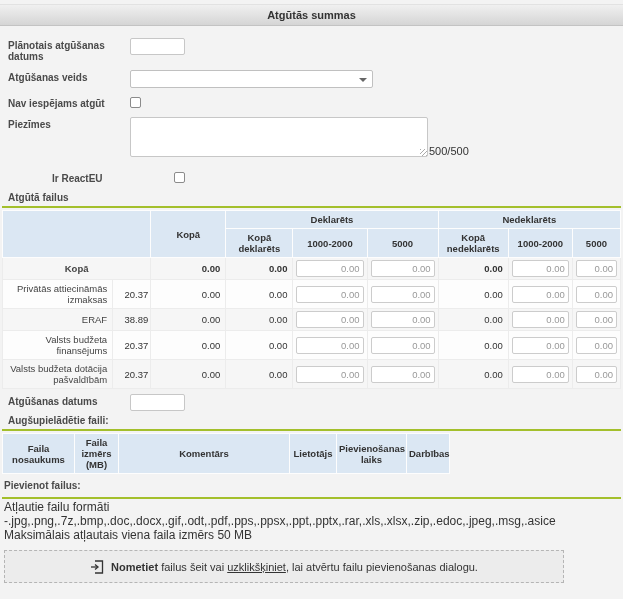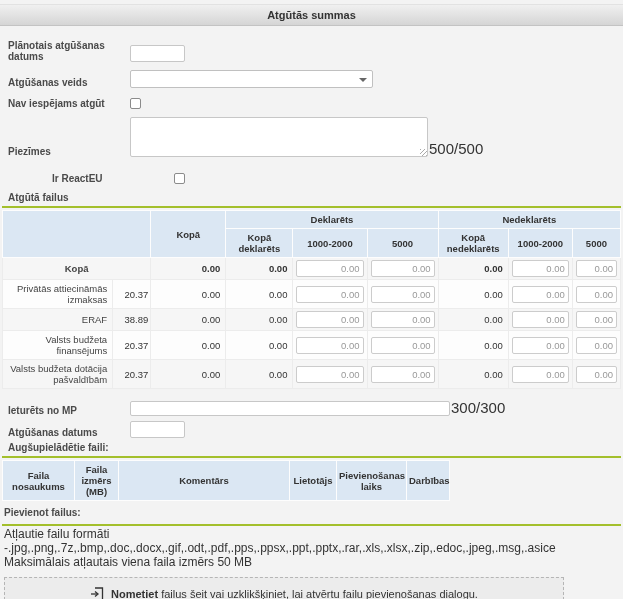--- a/index.html
+++ b/index.html
@@ -16,21 +16,21 @@
     background: linear-gradient(#f0f0f0, #d5d5d5);
     border-top: 1px solid #e2e2e2;
     border-bottom: 1px solid #c3c3c3;
     text-align: center;
     font-weight: bold;
     font-size: 11px;
     color: #333;
     line-height: 21px;
   }
   .content { padding: 0 0 0 0; }
-  .form-row { display: flex; align-items: flex-end; margin-left: 8px; }
+  .form-row { display: flex; align-items: flex-start; margin-left: 8px; }
   .form-label { width: 122px; font-weight: bold; color: #4a4a4a; padding-top: 2px; flex: none; }
   .txt-input {
     height: 17px; border: 1px solid #c7c7c7; border-radius: 2px; background: #fff;
     font-family: inherit; font-size: 10px; color: #333; padding: 0 3px; outline: none;
   }
   .date-w { width: 55px; }
   .select-box {
     width: 243px; height: 18px; border: 1px solid #c0c0c0; border-radius: 2px;
     background: #fff; position: relative;
   }
@@ -42,21 +42,21 @@
   .checkbox {
     width: 11px; height: 11px; border: 1px solid #8b8b8b; border-radius: 2px;
     background: #fff; display: inline-block; margin-top: 1px;
   }
   .notes-area {
     width: 298px; height: 40px; border: 1px solid #c7c7c7; border-radius: 2px;
     background: #fff; resize: none; outline: none; font-family: inherit; font-size: 10px;
     background-image: repeating-linear-gradient(135deg, #aaa 0 1px, transparent 1px 3px);
     background-size: 7px 7px; background-repeat: no-repeat; background-position: right bottom;
   }
-  .counter { font-size: 15px; color: #333; align-self: flex-end; margin-left: 1px; }
+  .counter { font-size: 11px; color: #333; align-self: flex-end; margin-left: 1px; }
   .section-heading { font-weight: bold; color: #4a4a4a; margin-left: 8px; }
   .green-line { height: 2px; background: #a3bf2b; margin: 0 2px; }
 
   table { border-collapse: collapse; table-layout: fixed; }
   .amount-table { margin: 2px 2px 0 2px; width: 619px; }
   .amount-table th {
     background: #dbe7f3; border: 1px solid #fdfdfd; font-size: 9.5px; font-weight: bold;
     color: #333; text-align: center; padding: 3px 2px; vertical-align: middle;
   }
   .amount-table td {
@@ -216,25 +216,20 @@
           <td>0.00</td>
           <td class="cell-input"><input class="num-input" value="0.00" style=""></td>
           <td class="cell-input"><input class="num-input" value="0.00" style=""></td>
           <td>0.00</td>
           <td class="cell-input"><input class="num-input" value="0.00" style=""></td>
           <td class="cell-input"><input class="num-input" value="0.00" style=""></td>
         </tr>
       </tbody>
     </table>
 
-    <div class="form-row mt10">
-      <div class="form-label">Ieturēts no MP</div>
-      <input class="txt-input" style="width: 320px; height: 15px;">
-      <span class="counter">300/300</span>
-    </div>
 
     <div class="form-row mt5">
       <div class="form-label">Atgūšanas datums</div>
       <input class="txt-input date-w" style="">
     </div>
 
     <div class="section-heading mt4">Augšupielādētie faili:</div>
     <div class="green-line mt3"></div>
 
     <table class="files-table">

